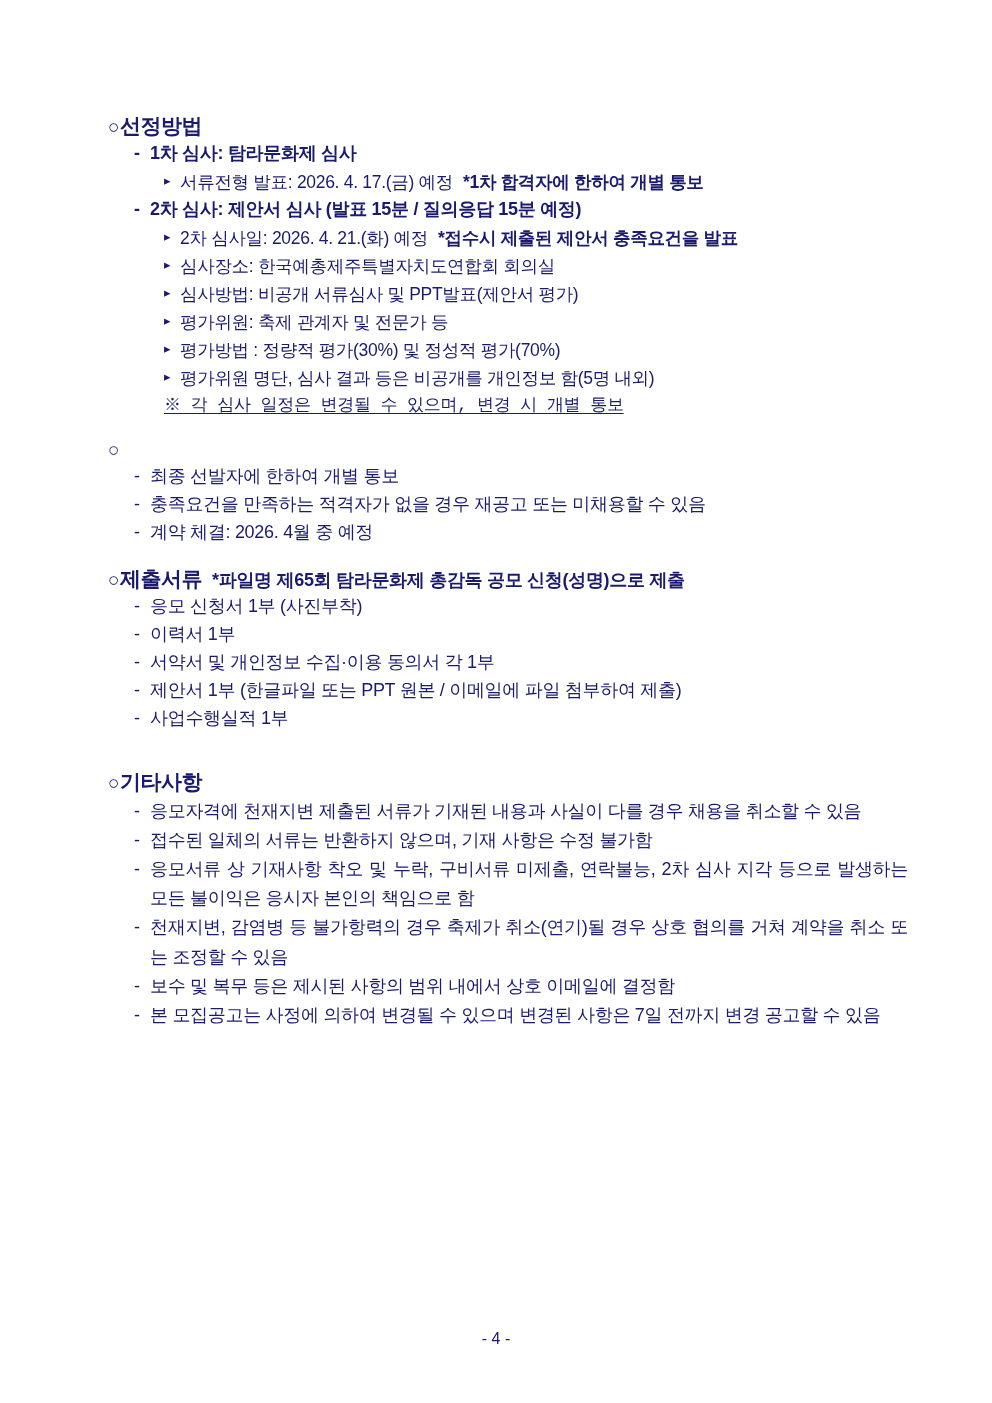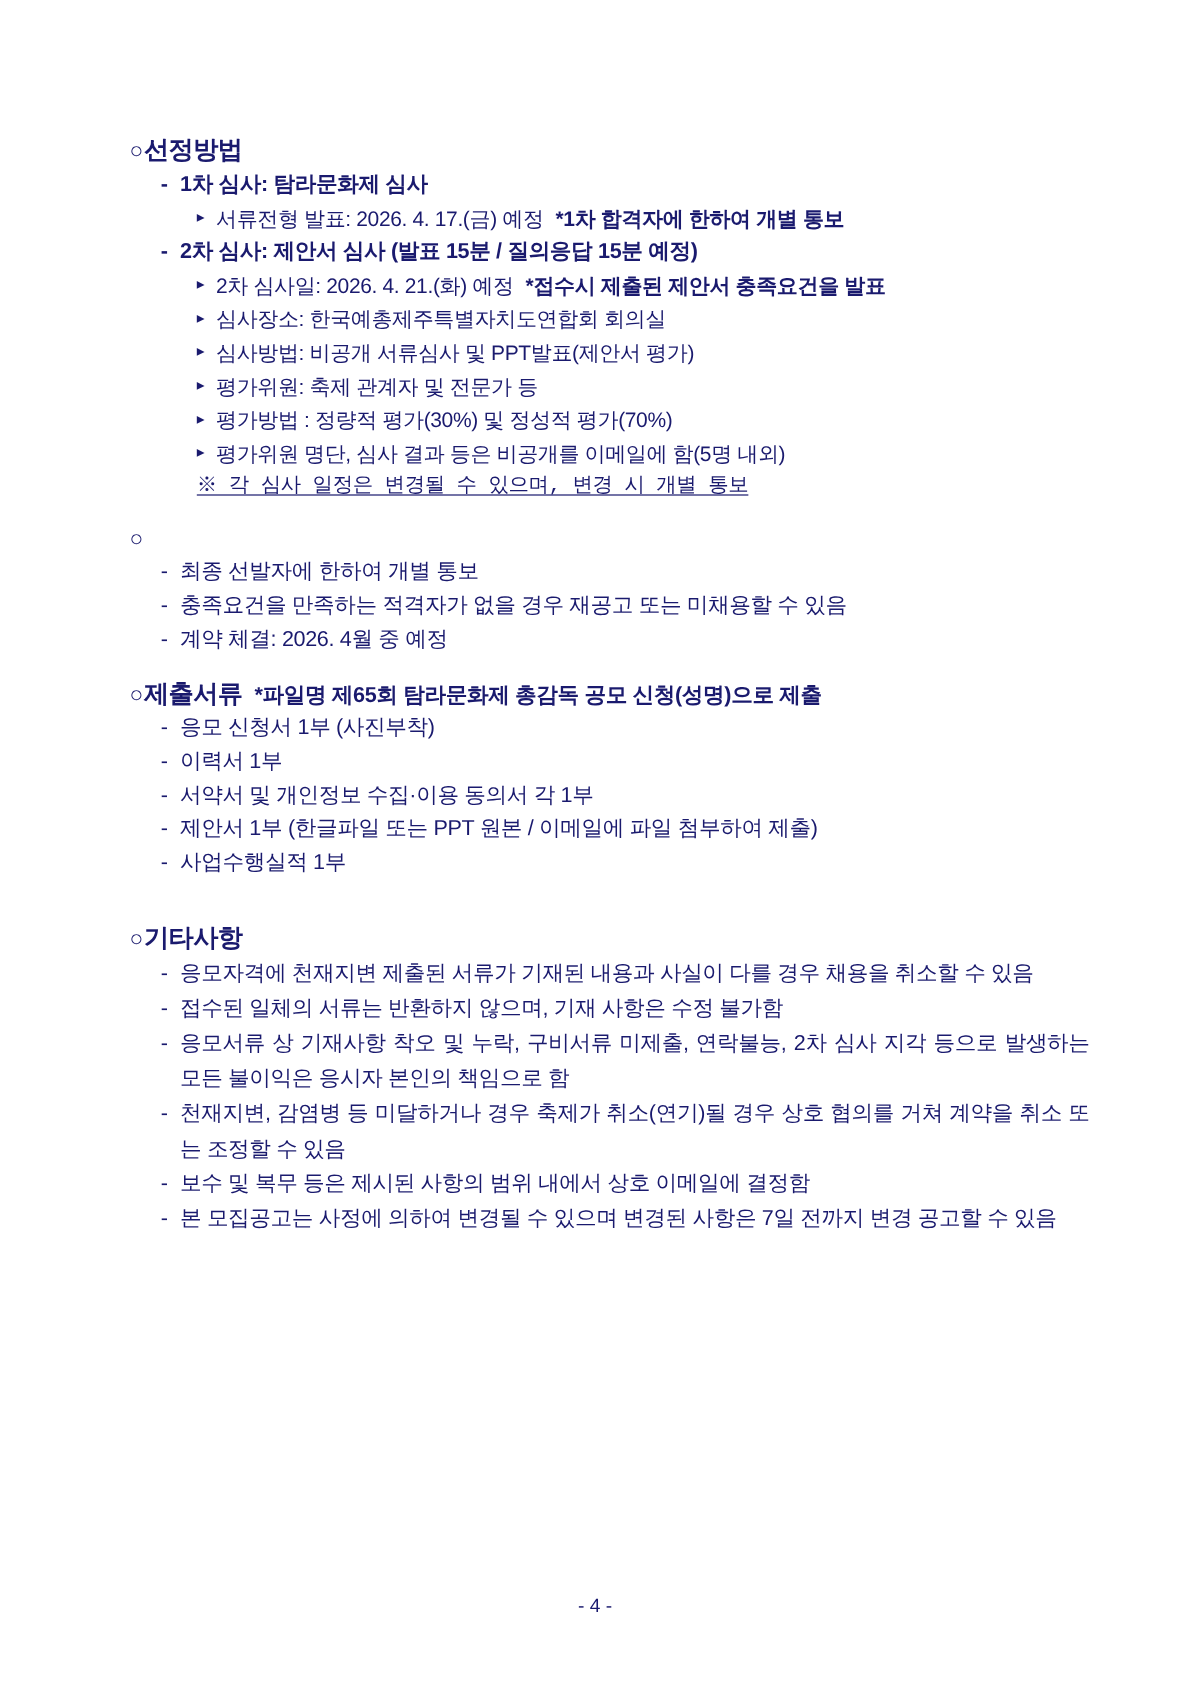--- a/index.html
+++ b/index.html
@@ -189,21 +189,21 @@
         <li class="tri">
           <span class="t-mark">▸</span>
           <span class="t-text">평가위원: 축제 관계자 및 전문가 등</span>
         </li>
         <li class="tri">
           <span class="t-mark">▸</span>
           <span class="t-text">평가방법 : 정량적 평가(30%) 및 정성적 평가(70%)</span>
         </li>
         <li class="tri">
           <span class="t-mark">▸</span>
-          <span class="t-text">평가위원 명단, 심사 결과 등은 비공개를 이메일에 함(5명 내외)</span>
+          <span class="t-text">평가위원 명단, 심사 결과 등은 비공개를 개인정보 함(5명 내외)</span>
         </li>
         <li class="note-line">
           <span class="u">※ 각 심사 일정은 변경될 수 있으며, 변경 시 개별 통보</span>
         </li>
       </ul>
     </div>
 
     <div class="gap-md"></div>
 
     <div class="sec">
@@ -273,21 +273,21 @@
         <li class="dash wrap">
           <span class="d-mark">-</span>
           <span class="d-text">접수된 일체의 서류는 반환하지 않으며, 기재 사항은 수정 불가함</span>
         </li>
         <li class="dash wrap">
           <span class="d-mark">-</span>
           <span class="d-text">응모서류 상 기재사항 착오 및 누락, 구비서류 미제출, 연락불능, 2차 심사 지각 등으로 발생하는 모든 불이익은 응시자 본인의 책임으로 함</span>
         </li>
         <li class="dash wrap">
           <span class="d-mark">-</span>
-          <span class="d-text">천재지변, 감염병 등 미달하거나 경우 축제가 취소(연기)될 경우 상호 협의를 거쳐 계약을 취소 또는 조정할 수 있음</span>
+          <span class="d-text">천재지변, 감염병 등 불가항력의 경우 축제가 취소(연기)될 경우 상호 협의를 거쳐 계약을 취소 또는 조정할 수 있음</span>
         </li>
         <li class="dash wrap">
           <span class="d-mark">-</span>
           <span class="d-text">보수 및 복무 등은 제시된 사항의 범위 내에서 상호 이메일에 결정함</span>
         </li>
         <li class="dash wrap">
           <span class="d-mark">-</span>
           <span class="d-text">본 모집공고는 사정에 의하여 변경될 수 있으며 변경된 사항은 7일 전까지 변경 공고할 수 있음</span>
         </li>
       </ul>

